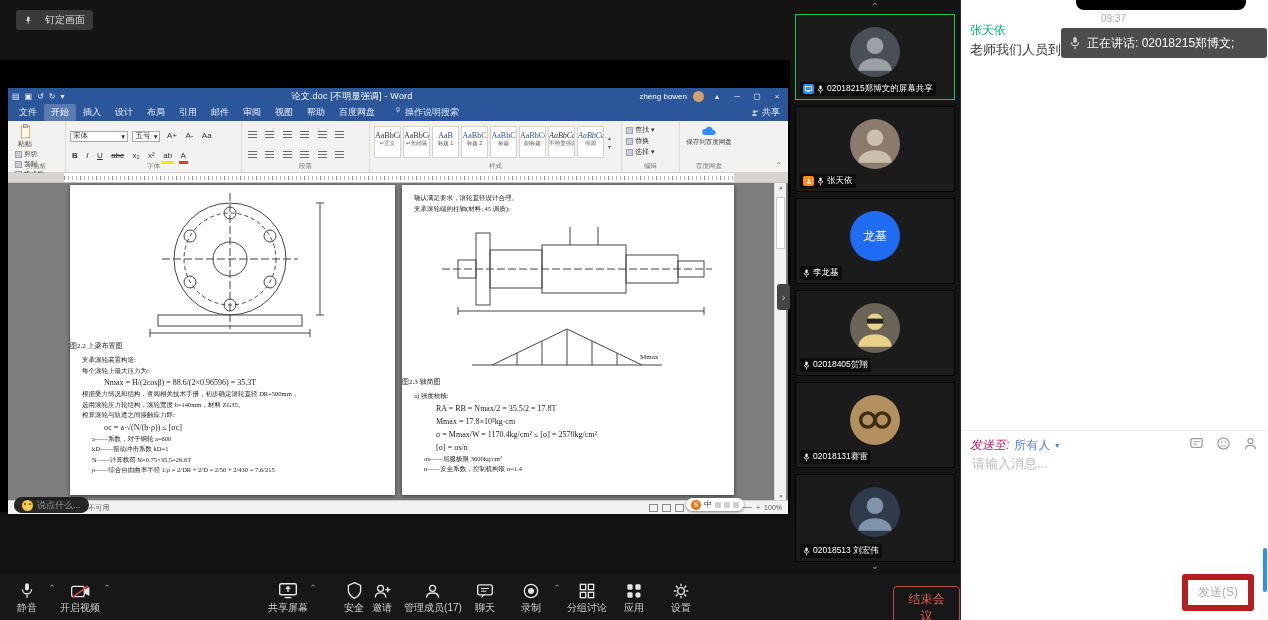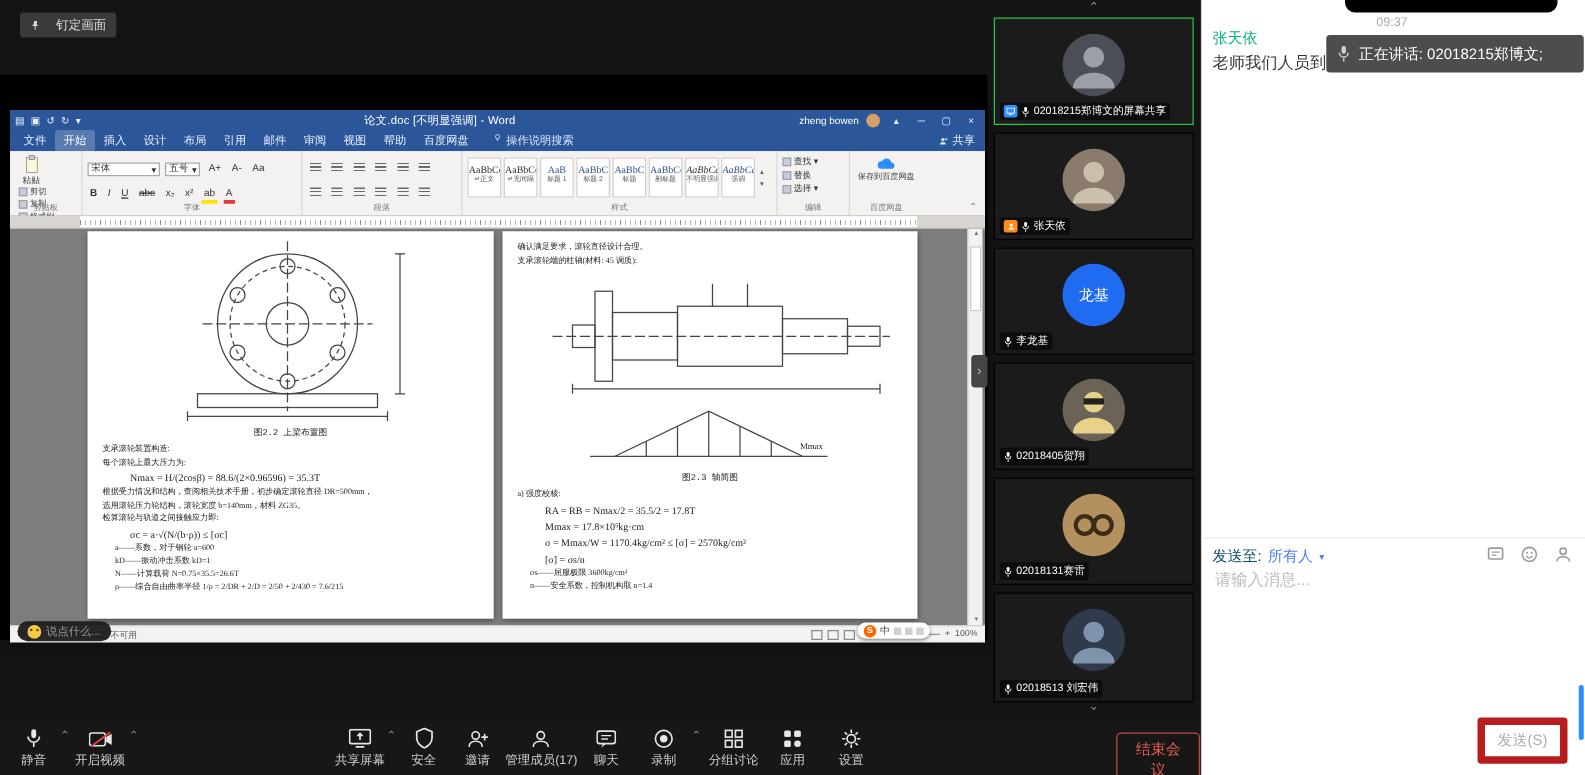--- a/index.html
+++ b/index.html
@@ -50,21 +50,21 @@
   .stylecell.body .pv{color:#333;}
   .sarrows{display:flex;flex-direction:column;font-size:6px;color:#666;justify-content:center;gap:2px;padding:0 2px;}
   .editrow{font-size:7px;color:#333;line-height:11px;white-space:nowrap;}
   .ruler{height:10px;background:linear-gradient(90deg,#d8d5d0 0 56px,#ffffff 56px 726px,#d8d5d0 726px),#d8d5d0;position:relative;border-bottom:1px solid #c9c6c1;}
   .ruler .ticks{position:absolute;left:56px;right:54px;top:3px;height:4px;
      background:repeating-linear-gradient(90deg,#8a8a8a 0 1px,transparent 1px 16px),repeating-linear-gradient(90deg,#b5b5b5 0 1px,transparent 1px 4px);}
   .docarea{position:relative;height:317px;background:#7d7d7d;overflow:hidden;}
   .page{position:absolute;top:2px;height:310px;background:#fff;box-shadow:0 1px 4px rgba(0,0,0,.55);overflow:hidden;}
   .pg-left{left:62px;width:325px;}
   .pg-right{left:394px;width:332px;}
-  .cap{position:absolute;left:0;right:0;text-align:center;font-size:7px;color:#222;font-family:Liberation Mono, monospace;}
+  .cap{position:absolute;left:0;right:0;font-size:7px;color:#222;font-family:Liberation Serif, serif;}
   .dl{font-size:6.5px;color:#222;line-height:10.5px;padding:0 12px;font-family:"Liberation Serif",serif;white-space:nowrap;}
   .dl.f{font-size:8px;padding-left:34px;line-height:13px;}
   .dl.ind{padding-left:22px;}
   .wscroll{position:absolute;right:2px;top:0;bottom:0;width:12px;background:#f1f1f1;border-left:1px solid #dcdcdc;}
   .wthumb{position:absolute;left:1px;top:14px;width:9px;height:52px;background:#fdfdfd;border:1px solid #c9c9c9;}
   .wsa{position:absolute;left:0;width:12px;text-align:center;font-size:5px;color:#777;}
   .w-status{height:14px;background:#f3f2f1;border-top:1px solid #d2cfca;display:flex;align-items:center;font-size:7px;color:#555;padding:0 6px;gap:10px;}
   .w-status .right{margin-left:auto;display:flex;align-items:center;gap:4px;}
   .vicon{width:9px;height:8px;border:1px solid #8a8a8a;display:inline-block;}
   .zslider{width:56px;height:1px;background:#9a9a9a;position:relative;display:inline-block;}
@@ -102,21 +102,21 @@
   
   .chat{position:absolute;left:960px;top:0;width:308px;height:620px;background:#fff;border-left:1px solid #2a2a2a;}
   .c-videobar{position:absolute;left:115px;top:0;width:170px;height:10px;background:#000;border-radius:0 0 8px 8px;}
   .c-time{position:absolute;left:140px;top:13px;font-size:10px;color:#aaa;}
   .c-sender{position:absolute;left:9px;top:22px;font-size:12px;color:#00b578;}
   .c-msg{position:absolute;left:9px;top:41px;font-size:13px;color:#333;}
   .c-toast{position:absolute;left:100px;top:28px;width:206px;height:30px;background:#4d4d4d;border-radius:3px;
      display:flex;align-items:center;gap:6px;padding:0 8px;color:#fff;font-size:12px;z-index:5;white-space:nowrap;overflow:hidden;}
   .c-footer-line{position:absolute;left:0;right:0;top:430px;border-top:1px solid #ebebeb;}
   .c-sendrow{position:absolute;left:9px;top:437px;display:flex;align-items:center;gap:5px;font-size:12px;}
-  .c-sendrow .lab{color:#0c4a6e;}
+  .c-sendrow .lab{color:#be185d;font-style:italic;}
   .c-sendrow .val{color:#4a7cf0;}
   .c-icons{position:absolute;right:10px;top:436px;display:flex;gap:12px;}
   .c-input{position:absolute;left:9px;top:455px;width:280px;border:none;outline:none;font-size:13px;color:#333;}
   .c-input::placeholder{color:#bcbcbc;}
   .c-send{position:absolute;right:14px;bottom:9px;padding:4px 10px;border:6px solid #b91c1c;border-radius:3px;
      color:#adadad;font-size:12px;background:#fff;}
   .c-scroll{position:absolute;left:302px;top:548px;width:4px;height:44px;background:#2d8cff;border-radius:2px;}
 
   svg{display:block;}
 </style>
@@ -625,21 +625,21 @@
           <svg width="18" height="16" viewBox="0 0 26 23">
             <rect x="1" y="1" width="24" height="16" rx="2" fill="none" stroke="#e6e6e6" stroke-width="2"></rect>
             <path d="M13 13V6M10 8.5L13 5.5l3 3" fill="none" stroke="#e6e6e6" stroke-width="2"></path>
             <line x1="8" y1="21" x2="18" y2="21" stroke="#e6e6e6" stroke-width="2"></line>
           </svg>
         </span>
       <span>共享屏幕</span>
     </div>
     <span class="texp" style="left:313px;">⌃</span>
 
-    <div class="titem" style="left:339px;justify-content:space-between;">
+    <div class="titem" style="left:354px;justify-content:space-between;">
       <span class="ic">
           <svg width="15" height="17" viewBox="0 0 22 25">
             <path d="M11 1l9 4v7c0 6-5 10-9 12-4-2-9-6-9-12V5z" fill="none" stroke="#e6e6e6" stroke-width="2"></path>
           </svg>
         </span>
       <span>安全</span>
     </div>
 
     <div class="titem" style="left:382px;">
       <span class="ic">

